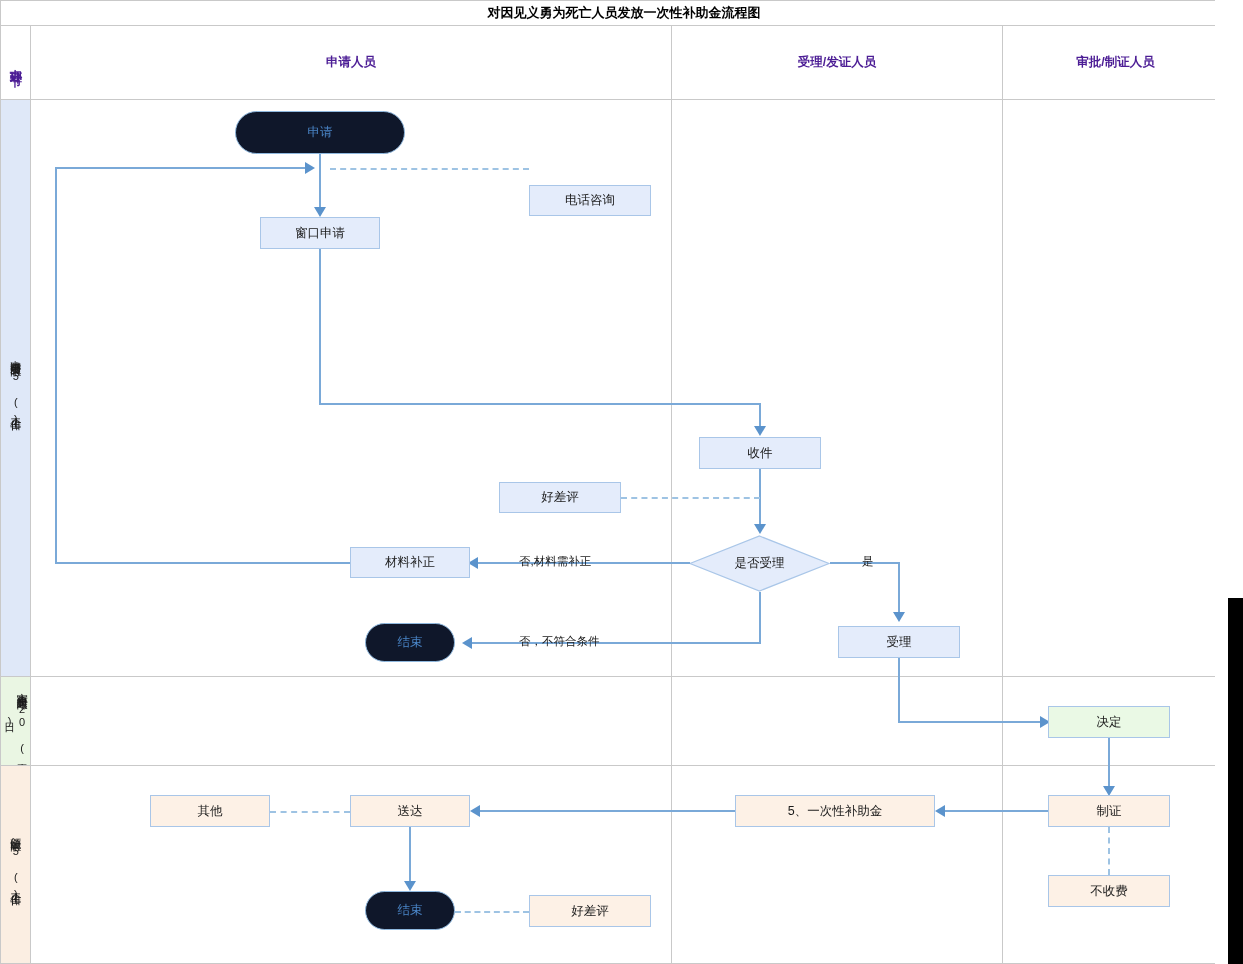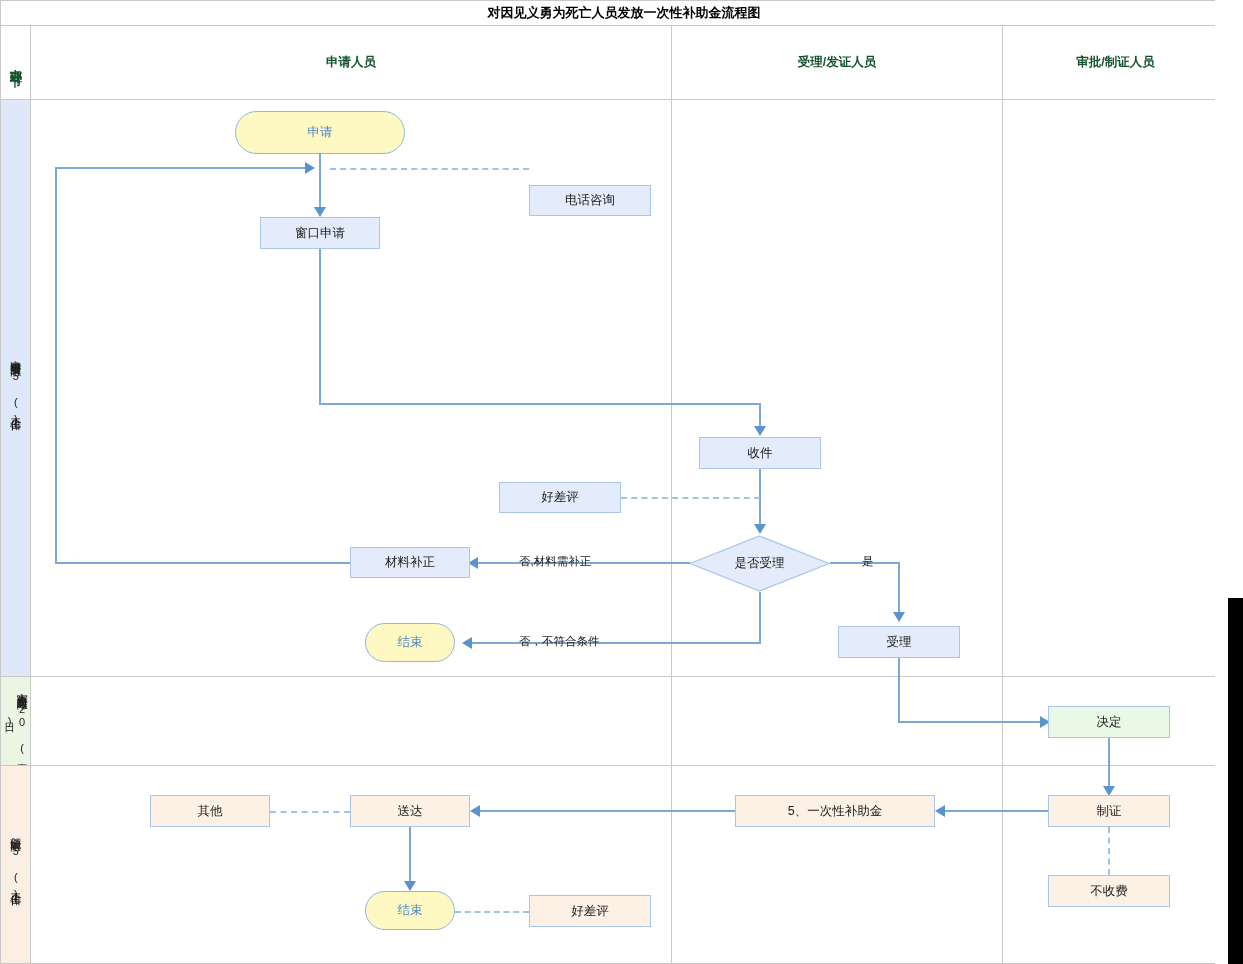--- a/index.html
+++ b/index.html
@@ -6,21 +6,21 @@
   body{font-family:"Liberation Sans","DejaVu Sans",sans-serif;}
   #page{position:relative;width:1243px;height:964px;overflow:hidden;background:#fff;}
 
   
   .frame{position:absolute;box-sizing:border-box;}
   .title-bar{left:0;top:0;width:1228px;height:26px;border:1px solid #c9c9c9;
     display:flex;align-items:center;justify-content:center;
     font-size:13px;font-weight:bold;color:#000;background:#fff;padding-left:20px;}
   .hdr-row{left:0;top:25px;width:1228px;height:75px;border:1px solid #c9c9c9;background:#fff;}
   .hdr-cell{position:absolute;top:0;height:100%;display:flex;align-items:center;justify-content:center;
-    font-size:12.5px;font-weight:bold;color:#14532d;border-right:1px solid #c9c9c9;box-sizing:border-box;}
+    font-size:12.5px;font-weight:bold;color:#4c1d95;border-right:1px solid #c9c9c9;box-sizing:border-box;}
   .hdr-cell.last{border-right:none;}
   .hdr-vert{writing-mode:vertical-rl;text-orientation:upright;letter-spacing:2px;font-size:12px;}
 
   .body-box{left:0;top:99px;width:1228px;height:865px;border:1px solid #c9c9c9;border-top:none;box-sizing:border-box;}
 
   
   .lane-sep{position:absolute;top:100px;width:1px;height:864px;background:#c9c9c9;}
 
   
   .stage-sep{position:absolute;left:0;width:1227px;height:1px;background:#c9c9c9;}
@@ -32,21 +32,21 @@
     padding:2px 0;overflow:hidden;}
   .stage-label span{display:block;writing-mode:vertical-rl;text-orientation:upright;
      letter-spacing:1px;}
 
   
   .node{position:absolute;box-sizing:border-box;display:flex;align-items:center;justify-content:center;
     font-size:12.5px;color:#1a1a1a;text-align:center;line-height:1.2;}
   .n-blue{background:#e4ecfb;border:1px solid #a9c6e8;}
   .n-green{background:#eaf9e5;border:1px solid #a9c6e8;}
   .n-orange{background:#fdf1e6;border:1px solid #a9c6e8;}
-  .n-term{background:#fef9c3;border:1px solid #8fb8de;border-radius:22px;color:#4a86c8;}
+  .n-term{background:#0f172a;border:1px solid #8fb8de;border-radius:22px;color:#4a86c8;}
   .n-diamond{background:transparent;border:none;}
   .diamond-shape{position:absolute;inset:0;}
   .diamond-label{position:relative;z-index:2;font-size:12.5px;color:#1a1a1a;}
 
   
   .ln{position:absolute;background:#7aa9d8;}
   .lnv{width:2px;}
   .lnh{height:2px;}
   .dash-h{position:absolute;height:0;border-top:2px dashed #9ec3e3;}
   .dash-v{position:absolute;width:0;border-left:2px dashed #9ec3e3;}

